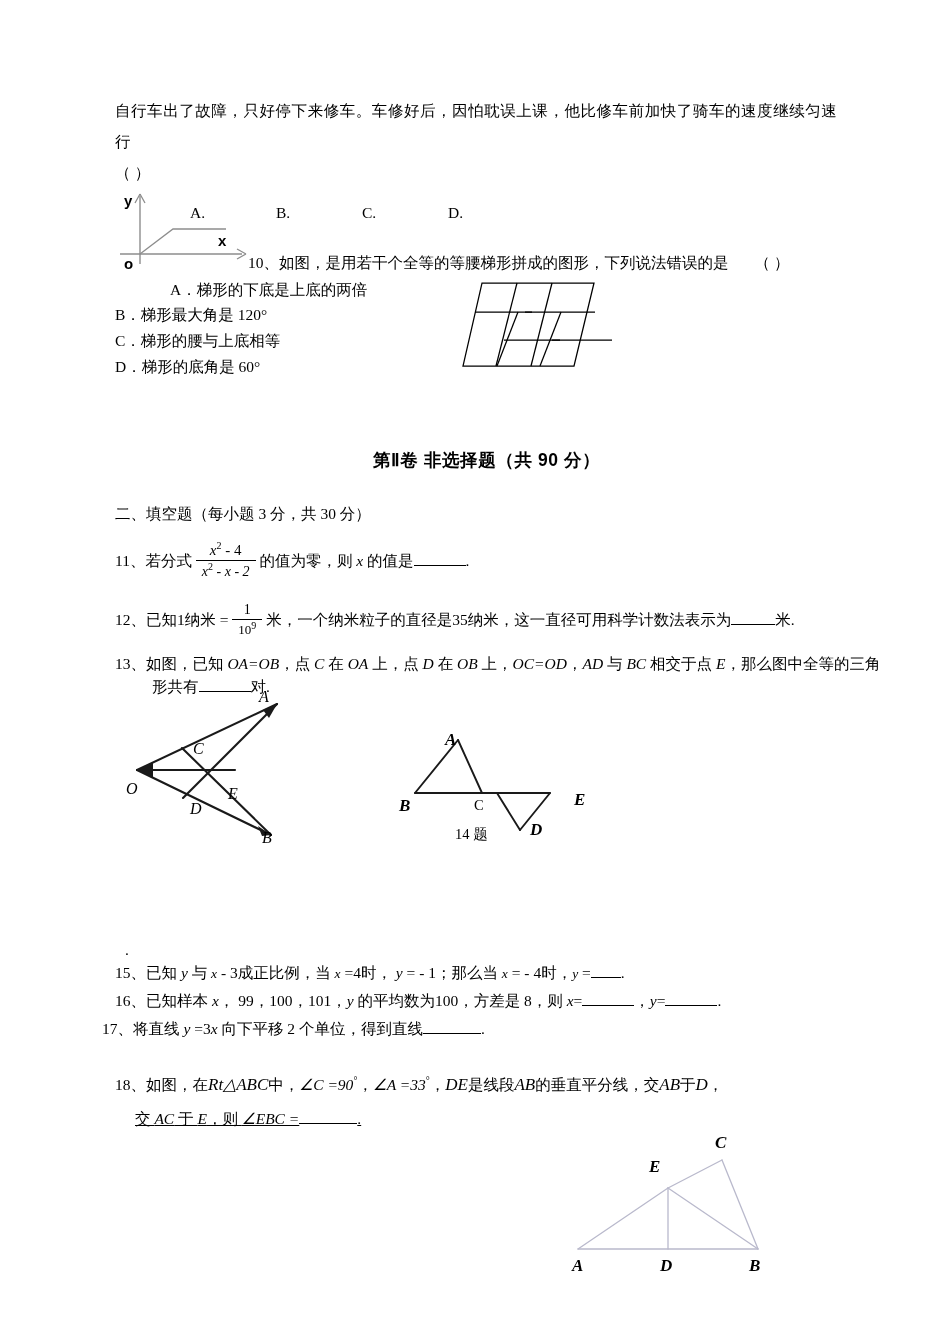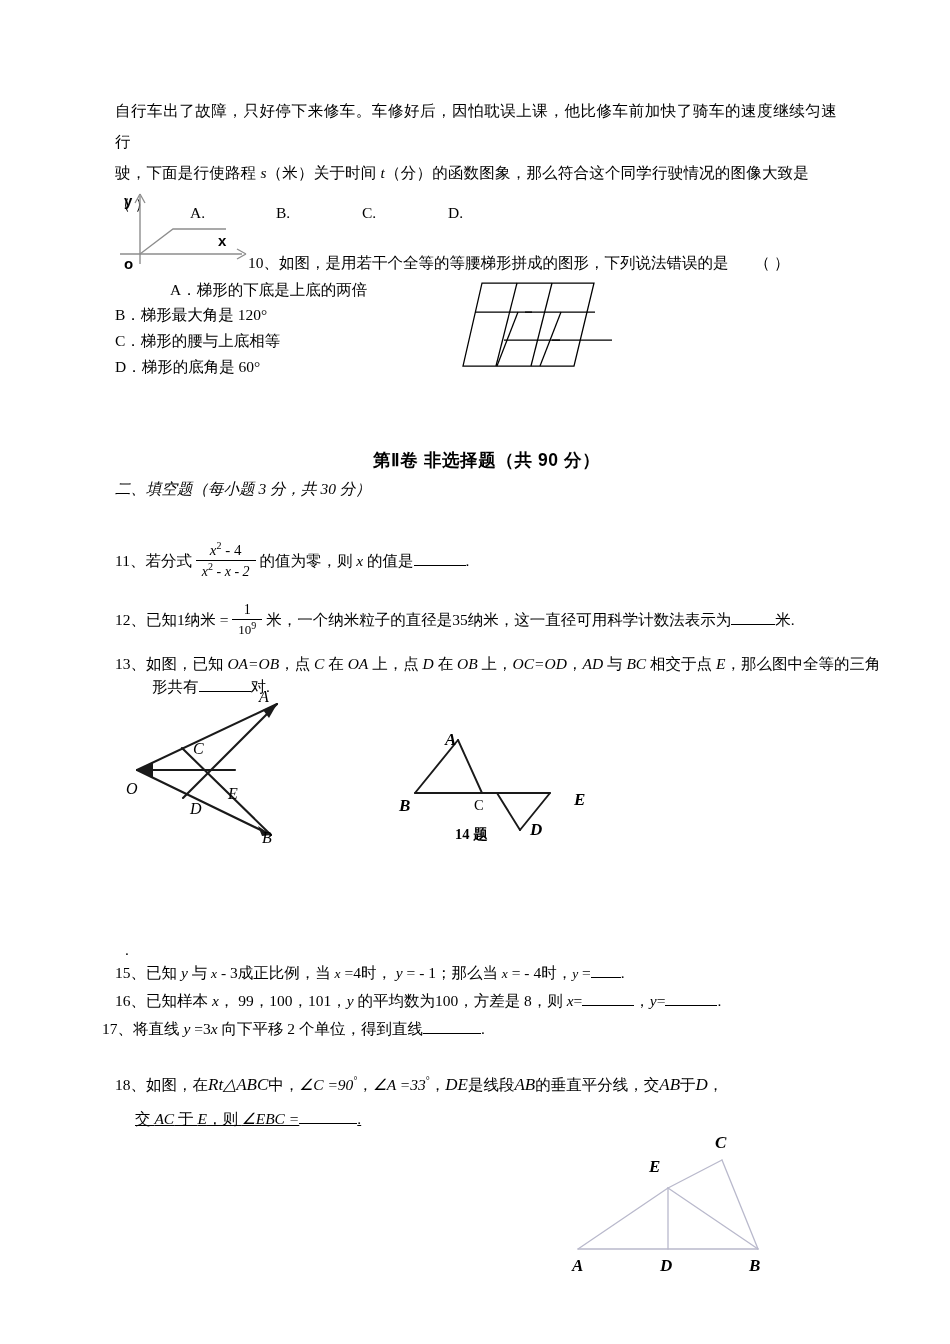--- a/index.html
+++ b/index.html
@@ -101,23 +101,20 @@
     font-family: "Liberation Serif", serif;
   }
 </style>
 </head>
 <body>
 
 <div id="page">
 
   <div class="abs para" style="left:115px; top:95px; width:722px;">
     <div>自行车出了故障，只好停下来修车。车修好后，因怕耽误上课，他比修车前加快了骑车的速度继续匀速行</div>
-    <div>
-      <span>驶，下面是行使路程 </span><span class="it">s</span><span>（米）关于时间 </span><span class="it">t</span><span>（分）的函数图象，那么符合这个同学行驶情况的图像大致是</span>
-    </div>
     <div>（    ）</div>
   </div>
 
   <div class="abs" style="left:118px; top:192px;">
     <svg width="135" height="80" viewBox="0 0 135 80">
 
       <line x1="22" y1="72" x2="22" y2="4" stroke="#8d8d8d" stroke-width="1.4"></line>
       <path d="M22,2 L17,11 M22,2 L27,11" stroke="#8d8d8d" stroke-width="1.3" fill="none"></path>
 
       <line x1="2" y1="62" x2="124" y2="62" stroke="#8d8d8d" stroke-width="1.4"></line>
@@ -155,21 +152,21 @@
         <line x1="63" y1="34" x2="133" y2="34"></line>
         <line x1="90" y1="5" x2="69" y2="88"></line>
         <line x1="90" y1="62" x2="150" y2="62"></line>
         <line x1="56" y1="34" x2="35" y2="88"></line>
         <line x1="99" y1="34" x2="78" y2="88"></line>
       </g>
     </svg>
   </div>
 
   <div class="abs section-title" style="left:373px; top:448px;">第Ⅱ卷 非选择题（共 90 分）</div>
-  <div class="abs sub-head" style="left:115px; top:479px;font-style:italic;">二、填空题（每小题 3 分，共 30 分）</div>
+  <div class="abs sub-head" style="left:115px; top:504px;">二、填空题（每小题 3 分，共 30 分）</div>
 
   <div class="abs qline" style="left:115px; top:543px;">
     <span>11、</span><span>若分式</span>
     <span class="frac">
       <span class="num"><span class="it">x</span><span class="sup">2</span><span> - 4</span></span>
       <span class="den"><span class="it">x</span><span class="sup">2</span><span class="it"> - x - 2</span></span>
     </span>
     <span>的值为零，则 </span><span class="it">x</span><span> 的值是</span><span class="blank b52"></span><span>.</span>
   </div>
 
@@ -222,21 +219,21 @@
         <line x1="87" y1="68" x2="110" y2="105"></line>
         <line x1="110" y1="105" x2="140" y2="68"></line>
       </g>
     </svg>
   </div>
   <div class="abs fig-label" style="left:445px; top:730px;">A</div>
   <div class="abs fig-label" style="left:399px; top:796px;">B</div>
   <div class="abs cap" style="left:474px; top:797px;">C</div>
   <div class="abs fig-label" style="left:530px; top:820px;">D</div>
   <div class="abs fig-label" style="left:574px; top:790px;">E</div>
-  <div class="abs cap" style="left:455px; top:825px;font-weight:bold;">14 题</div>
+  <div class="abs cap" style="left:455px; top:825px;">14 题</div>
 
   <div class="abs qline" style="left:125px; top:935px;">.</div>
 
   <div class="abs qline" style="left:115px; top:958px;">
     <span>15、</span><span>已知 </span><span class="it">y</span><span> 与 </span><span class="it sml">x</span><span> - 3成正比例，当 </span><span class="it sml">x</span><span> =4时， </span><span class="it">y</span><span> = - 1；那么当 </span><span class="it sml">x</span><span> = - 4时，</span><span class="it sml">y</span><span> =</span><span class="blank b30"></span><span>.</span>
   </div>
 
   <div class="abs qline" style="left:115px; top:986px;">
     <span>16、</span><span>已知样本 </span><span class="it">x</span><span>，  99，100，101，</span><span class="it">y</span><span> 的平均数为100，方差是 8，则 </span><span class="it">x</span><span>=</span><span class="blank b52"></span><span>，</span><span class="it">y</span><span>=</span><span class="blank b52"></span><span>.</span>
   </div>

